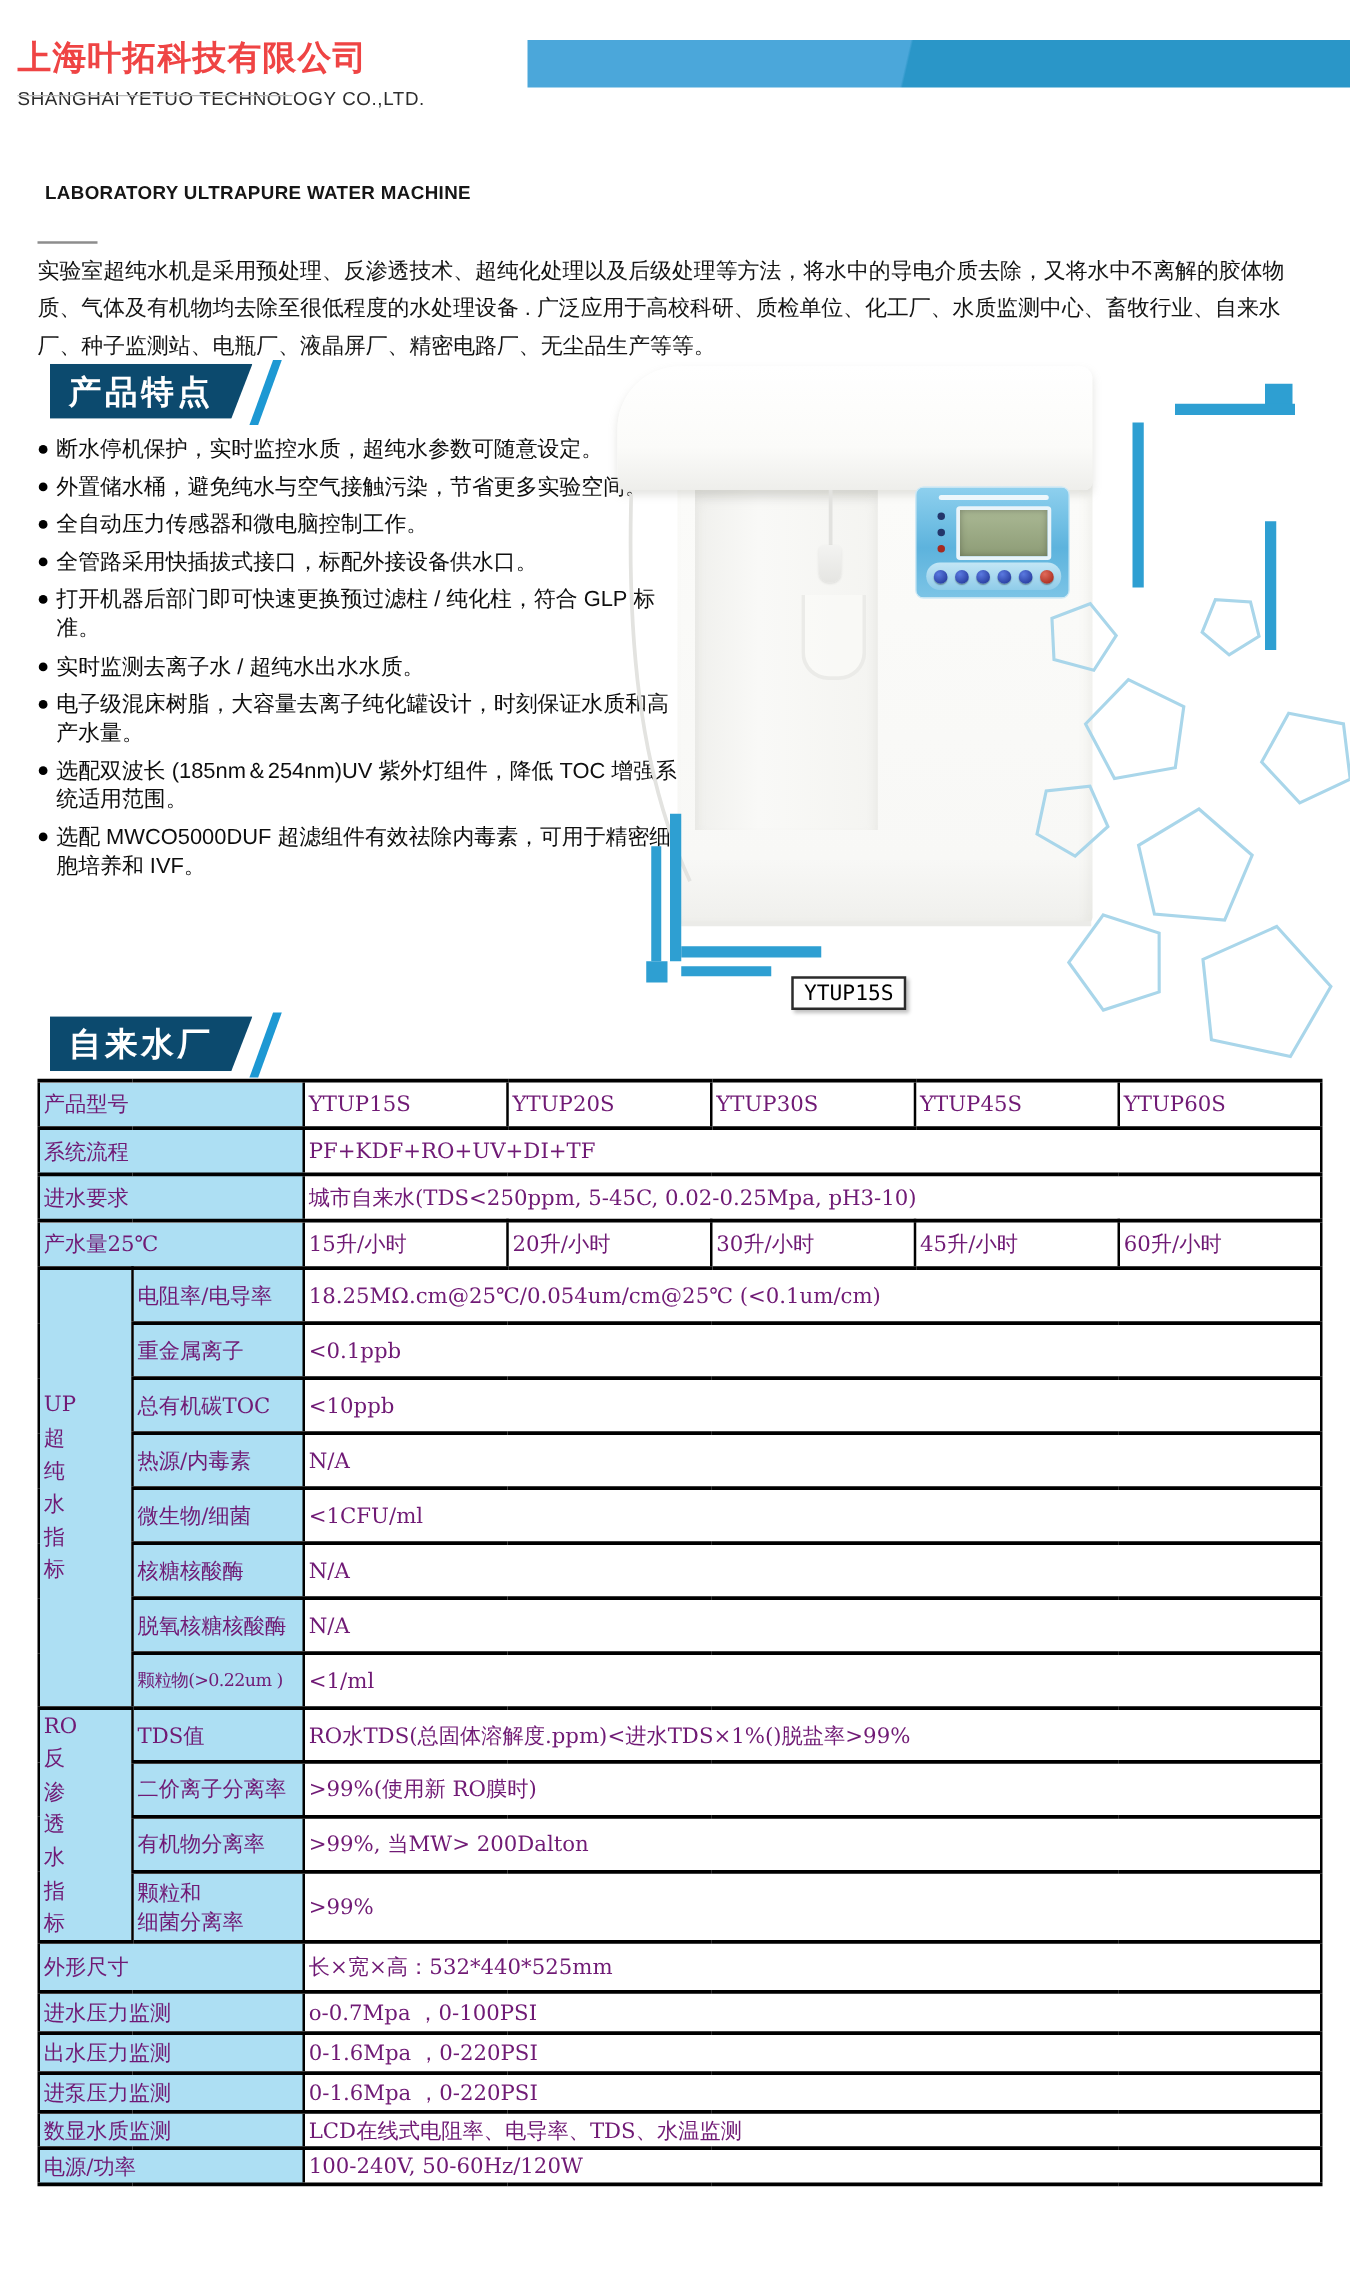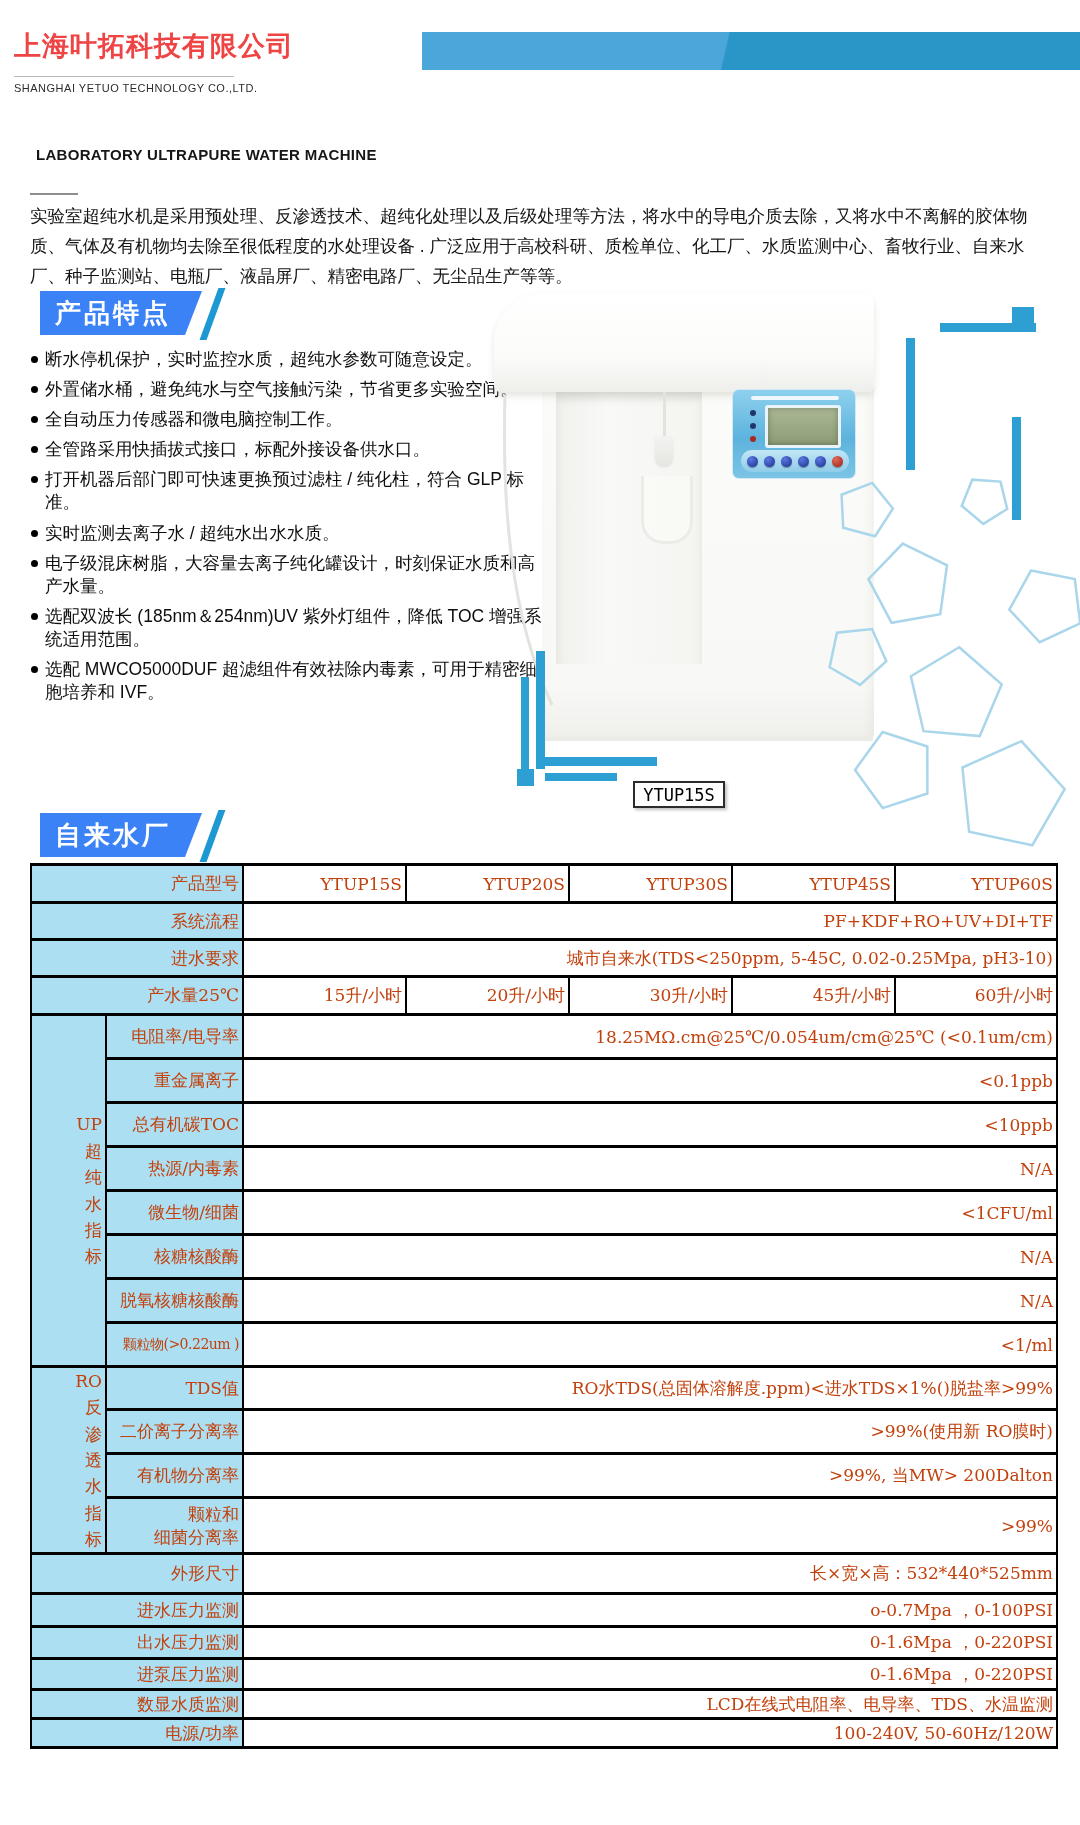--- a/index.html
+++ b/index.html
@@ -3,33 +3,33 @@
 <meta charset="utf-8">
 <style>
   * { margin:0; padding:0; box-sizing:border-box; }
   body { background:#ffffff; }
   .page { position:relative; width:1080px; height:1825px; background:#fff; overflow:hidden;
           font-family:"Liberation Sans", sans-serif; color:#111; }
 
   
   .logo { position:absolute; left:14px; top:28px; }
   .logo-cn { font-size:27px; font-weight:bold; letter-spacing:1px; color:#ef4444; }
-  .logo-en { font-size:11px; letter-spacing:.5px; color:#2c2c2c; margin-top:18px; }
+  .logo-en { font-size:15px; letter-spacing:.5px; color:#2c2c2c; margin-top:7px; }
   .logo-underline { position:absolute; left:14px; top:76px; width:220px; height:1px; background:#b9b9b9; }
   .top-bar { position:absolute; left:422px; top:32px; width:658px; height:38px;
              background:linear-gradient(103deg,#4ba7da 0 46%,#2a96c8 46.3%); }
 
   
   .title-cn { position:absolute; left:32px; top:90px; font-size:45px; font-weight:900; letter-spacing:2px; color:#0d0d0d; }
   .title-en { position:absolute; left:36px; top:146px; font-size:15px; font-weight:700; letter-spacing:.3px; color:#161616; }
   .desc-dash { position:absolute; left:30px; top:193px; width:48px; height:2px; background:#8d8d8d; }
   .desc { position:absolute; left:30px; top:202px; width:1018px; font-size:17.5px; line-height:1.7; color:#141414; }
 
   
-  .banner { position:absolute; width:162px; height:44px; background:#3b82f6; color:#fff;
+  .banner { position:absolute; width:162px; height:44px; background:#0c4a6e; color:#fff;
             font-size:26px; font-weight:700; letter-spacing:3px; display:flex; align-items:center;
             padding-left:15px; clip-path:polygon(0 0,100% 0,calc(100% - 17px) 100%,0 100%); }
   .banner-stripe { position:absolute; width:7px; height:52px; background:#1d98d3; transform:skewX(-20deg); }
   .banner-feat { left:40px; top:291px; }
   .stripe-feat { left:209px; top:288px; }
   .banner-param { left:40px; top:813px; }
   .stripe-param { left:209px; top:810px; }
 
   
   .features { position:absolute; left:30px; top:348px; width:514px; list-style:none; }
@@ -76,21 +76,21 @@
 
   .model-tag { position:absolute; left:633px; top:781px; width:92px; height:27px;
                border:2px solid #2b2b2b; background:#fefefe; box-shadow:2px 2px 3px rgba(0,0,0,.25);
                display:flex; align-items:center; justify-content:center;
                font-family:"DejaVu Sans Mono", monospace; font-size:17px; color:#000; }
 
   
   .ptable { position:absolute; left:30px; top:863px; width:1026px; border-collapse:collapse; table-layout:fixed;
             font-family:"DejaVu Serif","Liberation Serif",serif; }
   .ptable td { border-left:2px solid #000; border-right:2px solid #000; border-top:3px solid #000; border-bottom:3px solid #000;
-               text-align:right; vertical-align:middle; font-size:17px; color:#c2410c; padding:0 3px; overflow:hidden; }
+               text-align:left; vertical-align:middle; font-size:17px; color:#701a75; padding:0 3px; overflow:hidden; }
   .ptable .hd { background:#addff3; white-space:pre-line; }
   .ptable .vhead { background:#addff3; white-space:pre-line; line-height:1.55; }
   .ptable .small { font-size:14px; letter-spacing:-.5px; white-space:nowrap;margin-left:27px; }
   tr.h38 td{height:38px} tr.h37 td{height:37px} tr.h44 td{height:44px} tr.h43 td{height:43px}
   tr.h56 td{height:56px} tr.h40 td{height:40px} tr.h33 td{height:33px} tr.h32 td{height:32px}
   tr.h31 td{height:31px} tr.h29 td{height:29px}
 </style>
 </head>
 <body>
 

